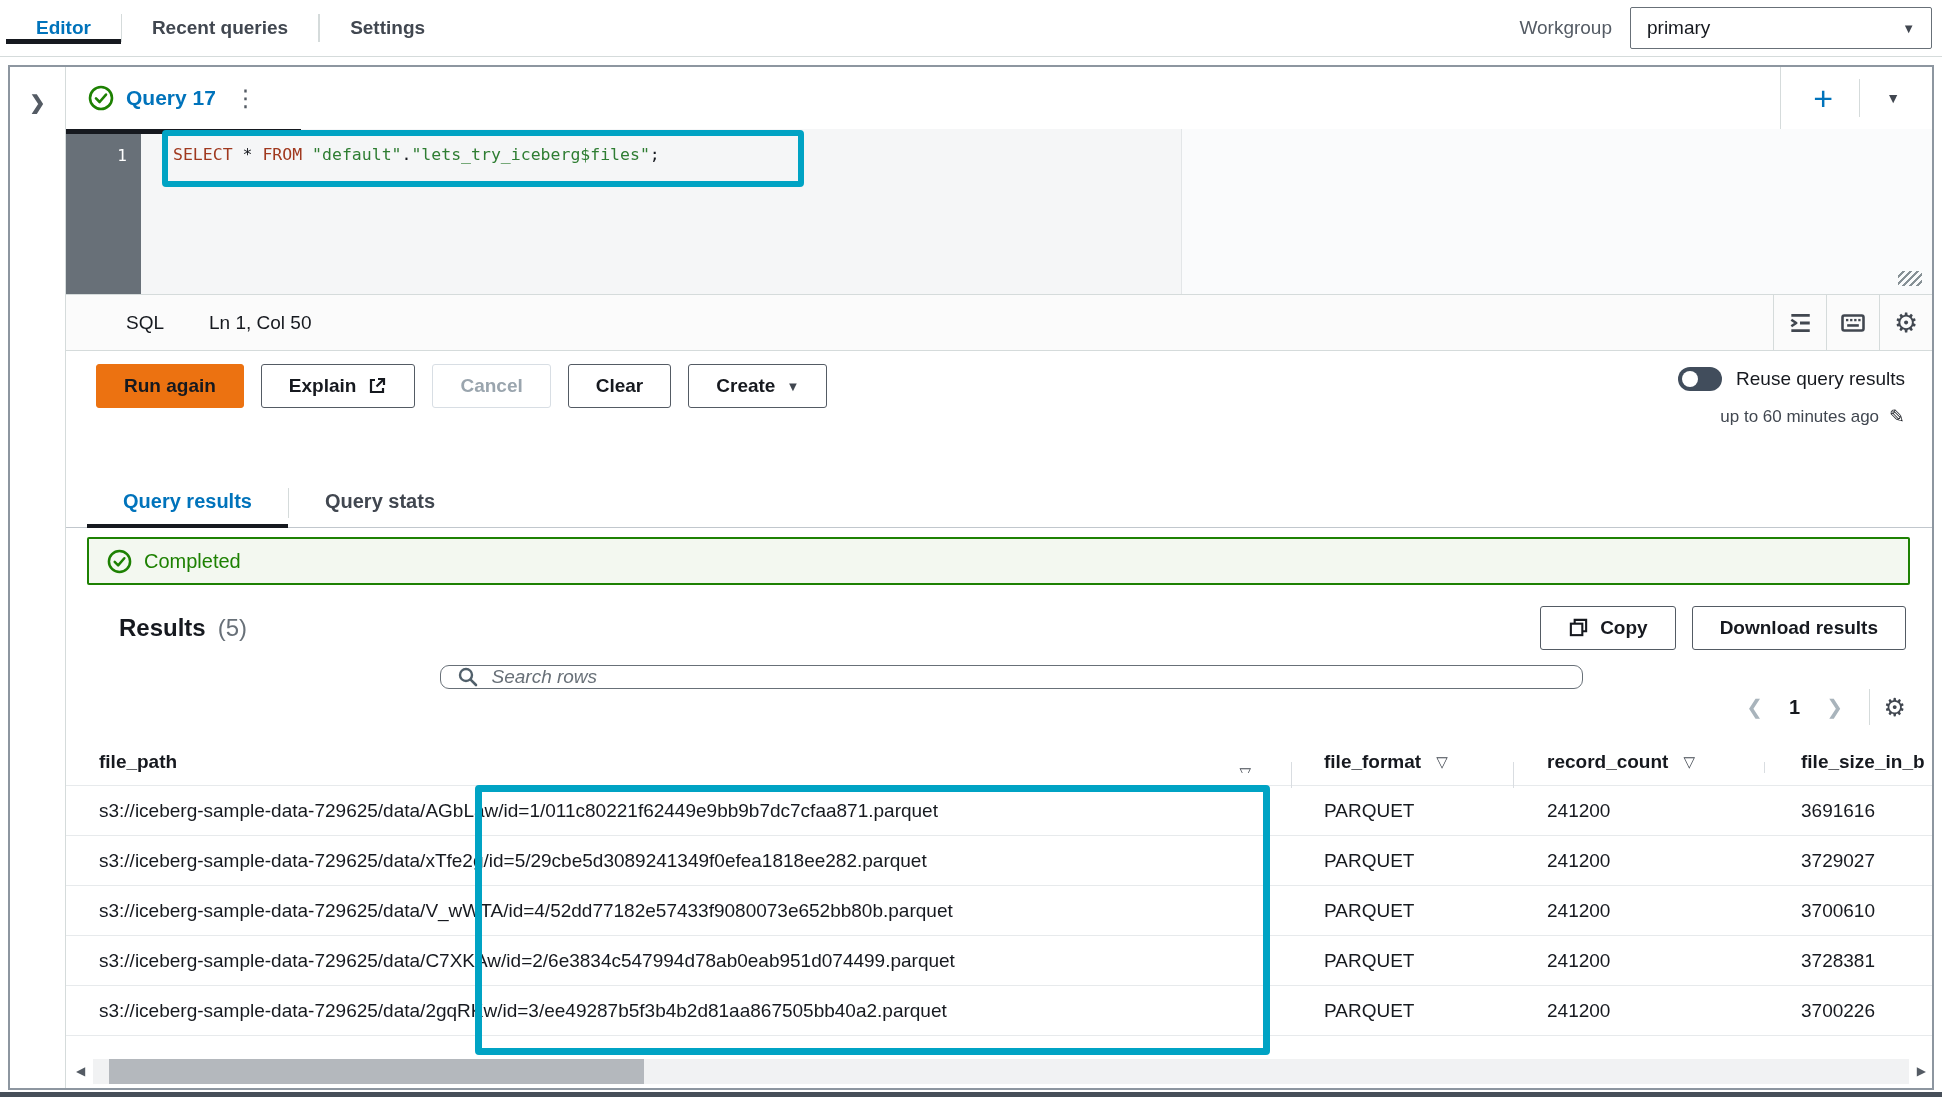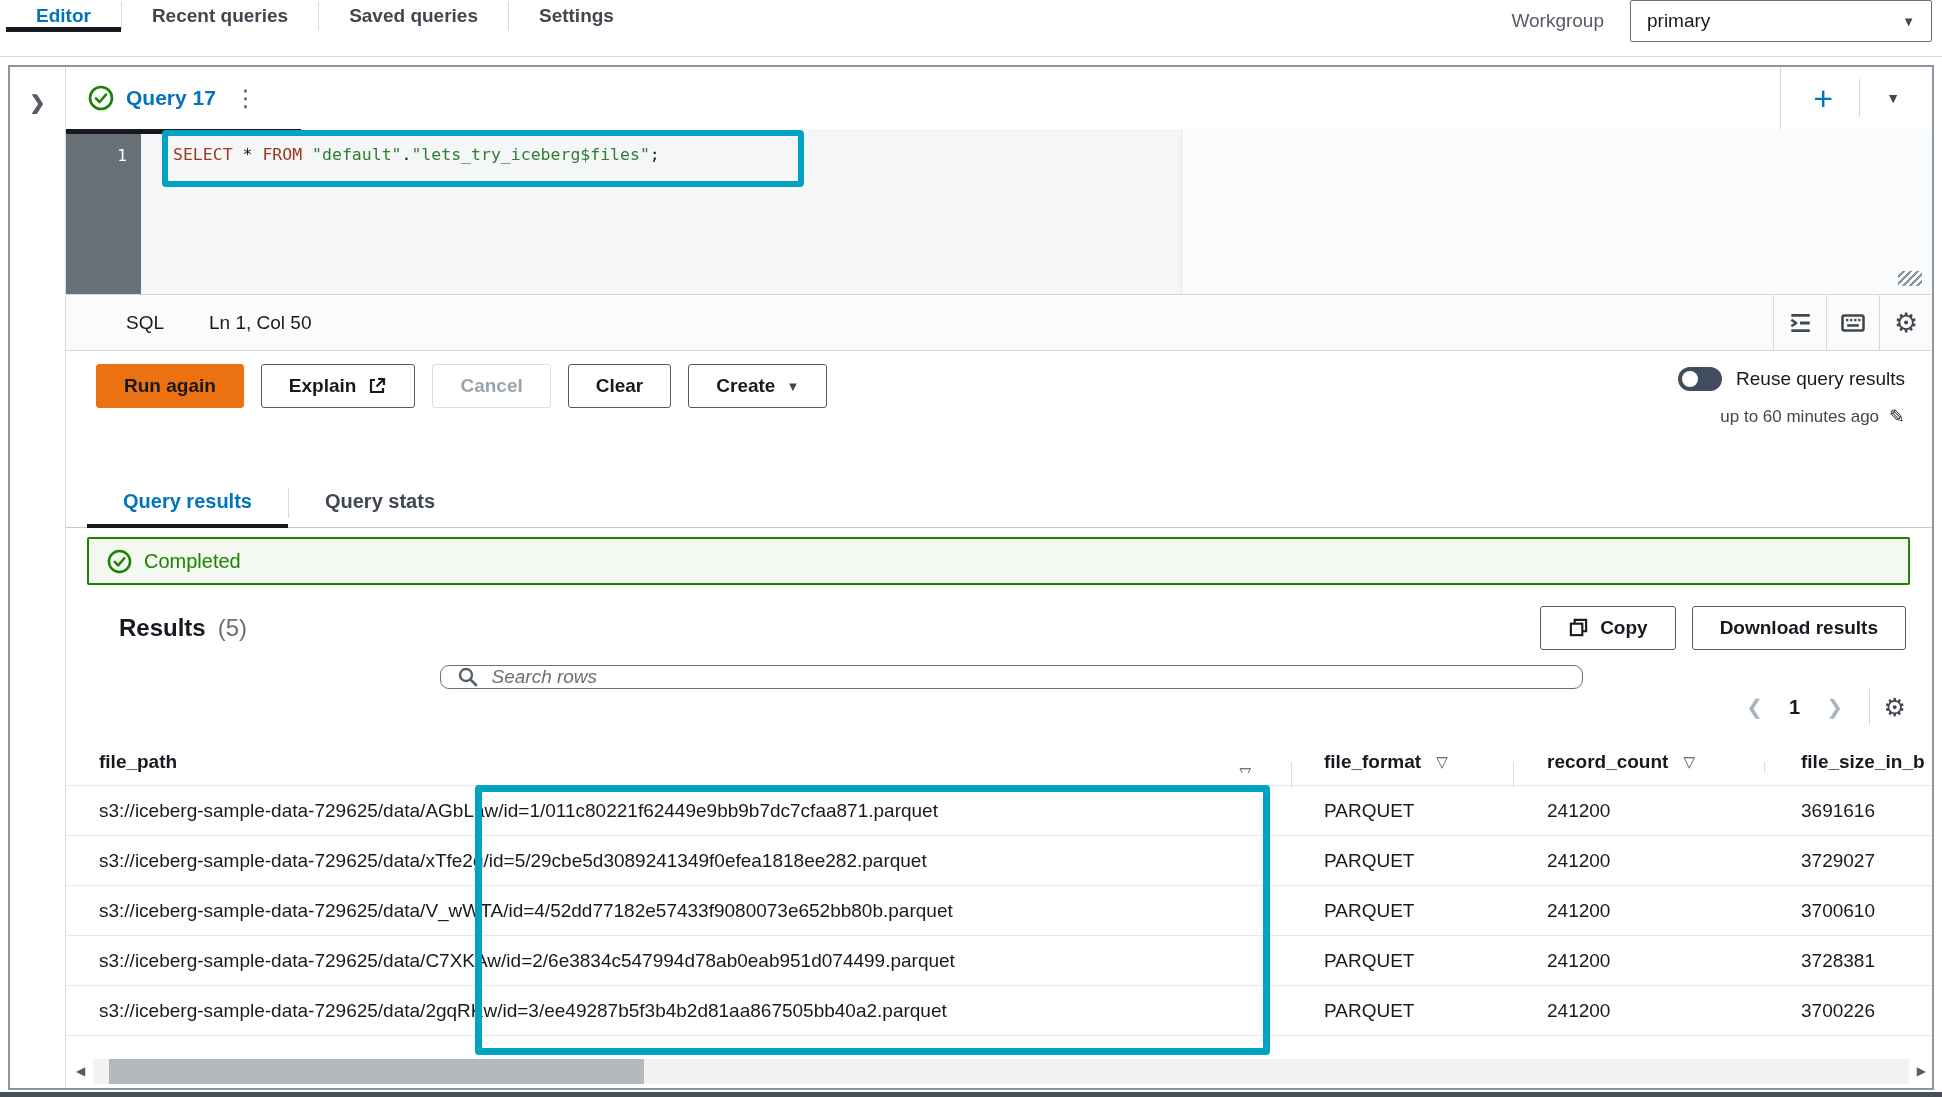--- a/index.html
+++ b/index.html
@@ -2,26 +2,26 @@
 <html><head>
 <meta charset="utf-8">
 <style>
   * { margin:0; padding:0; box-sizing:border-box; }
   body { background:#fff; }
   .screen {
     position:relative; width:1942px; height:1097px; overflow:hidden;
     background:#fff; font-family:"Liberation Sans", sans-serif; color:#16191f;
   }
   
-  .topnav { height:57px; display:flex; align-items:flex-start; border-bottom:1px solid #d5dbdb; padding-left:6px; background:#fff; }
+  .topnav { height:57px; display:flex; align-items:center; border-bottom:1px solid #d5dbdb; padding-left:6px; background:#fff; }
   .nav-tabs { display:flex; align-items:stretch; }
   .nav-tab { display:flex; align-items:center; padding:5px 30px 0 30px; font-size:19px; font-weight:700; color:#414750; border-bottom:5px solid transparent; cursor:pointer; }
   .nav-tab.active { color:#0073bb; border-bottom-color:#16191f; }
   .nav-div { width:1px; height:28px; background:#d5dbdb; align-self:center; }
-  .workgroup { margin-left:auto; display:flex; align-items:center; gap:26px; padding-right:10px; }
+  .workgroup { margin-left:auto; display:flex; align-items:center; gap:18px; padding-right:10px; }
   .wg-label { font-size:19px; color:#545b64; }
   .wg-select { width:302px; height:42px; border:1px solid #687078; border-radius:2px; display:flex; align-items:center; justify-content:space-between; padding:0 16px; font-size:19px; background:#fff; cursor:pointer; }
   .caret { font-size:13px; color:#414750; }
   
   .card { position:absolute; left:8px; right:8px; top:65px; height:1025px; border:2px solid #8d96a0; background:#fff; display:flex; }
   .rail { width:56px; border-right:1px solid #d5dbdb; padding-top:24px; text-align:center; flex:none; }
   .rail-chev { font-size:19px; color:#545b64; font-weight:700; cursor:pointer; }
   .content { flex:1; min-width:0; }
   
   .qtab-row { height:62px; display:flex; align-items:center; padding-left:22px; position:relative; }
@@ -114,21 +114,20 @@
 <body>
 
 <div class="screen">
 
   <header class="topnav">
     <nav class="nav-tabs">
       <div class="nav-tab active">Editor</div>
       <span class="nav-div"></span>
       <div class="nav-tab">Recent queries</div>
       <span class="nav-div"></span>
-      <div class="nav-tab">Saved queries</div>
       <span class="nav-div"></span>
       <div class="nav-tab">Settings</div>
     </nav>
     <div class="workgroup">
       <span class="wg-label">Workgroup</span>
       <div class="wg-select">
         <span>primary</span>
         <span class="caret">▼</span>
       </div>
     </div>

